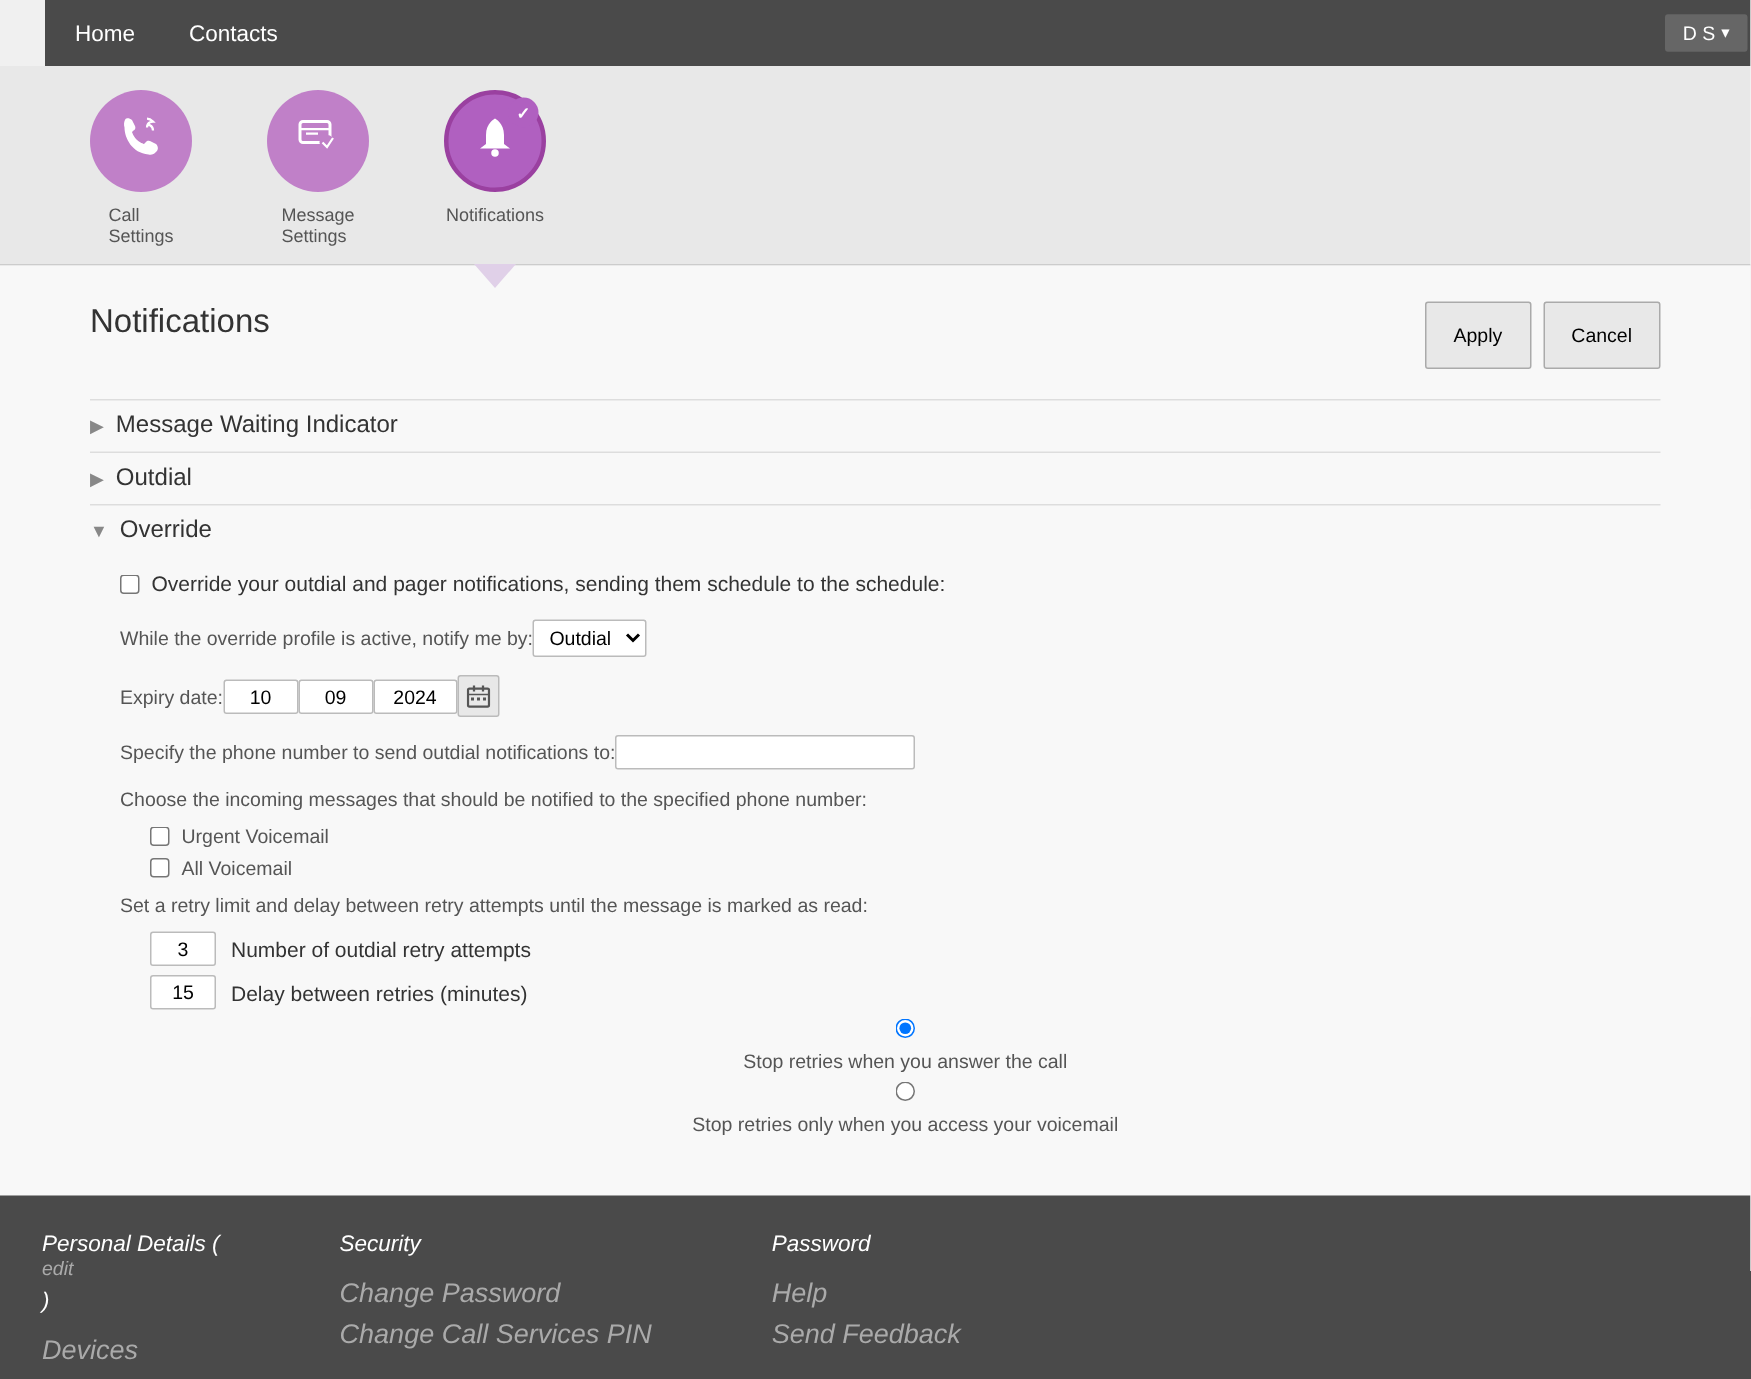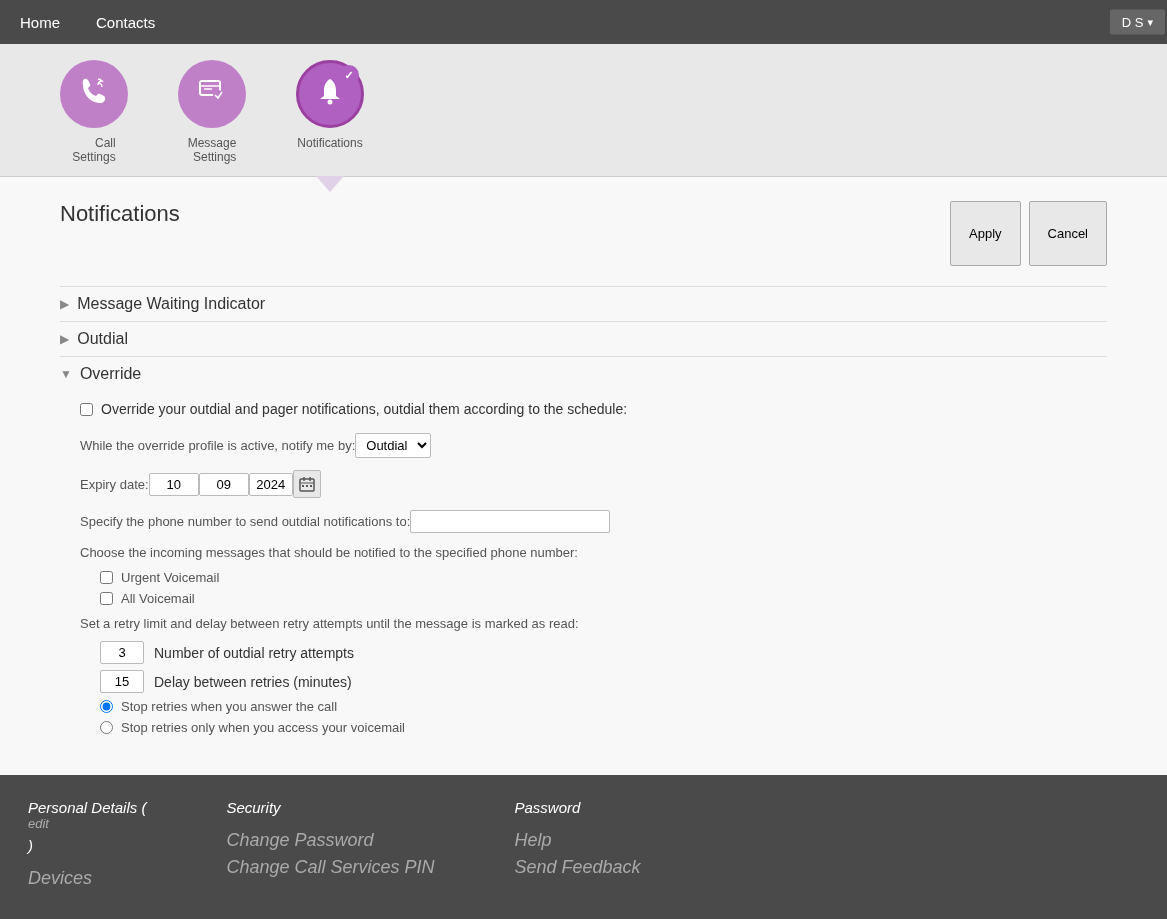--- a/index.html
+++ b/index.html
@@ -6,20 +6,21 @@
     body { font-family: Arial, sans-serif; font-size: 14px; background: #f0f0f0; color: #333; }
 
     
     .top-nav {
       background: #4a4a4a;
       display: flex;
       align-items: center;
       padding: 0 16px;
       height: 44px;
       position: relative;
+      margin-left: 30px;
     }
     .top-nav a {
       color: #fff;
       text-decoration: none;
       font-size: 15px;
       margin-right: 28px;
       padding: 12px 4px;
     }
     .user-btn {
       position: absolute;
@@ -80,21 +81,21 @@
       display: flex;
       align-items: center;
       justify-content: center;
       color: white;
       font-size: 11px;
       font-weight: bold;
     }
     .step-label {
       font-size: 12px;
       color: #555;
-      text-align: right;
+      text-align: left;
     }
     .step-icon { font-size: 28px; color: #fff; }
 
     
     .main-content {
       background: #f8f8f8;
       padding: 24px 60px;
       min-height: 520px;
     }
 
@@ -107,21 +108,21 @@
     .page-title {
       font-size: 22px;
       font-weight: normal;
       color: #333;
     }
     .btn-row {
       display: flex;
       gap: 8px;
     }
     .btn-apply, .btn-cancel {
-      padding: 24px 18px;
+      padding: 14px 18px;
       border: 1px solid #aaa;
       background: #e8e8e8;
       cursor: pointer;
       font-size: 13px;
       border-radius: 2px;
     }
 
     
     .section-header {
       display: flex;
@@ -162,21 +163,21 @@
       border-radius: 2px;
     }
     .date-input {
       width: 50px;
       border: 1px solid #bbb;
       padding: 3px 5px;
       font-size: 13px;
       text-align: center;
       border-radius: 2px;
     }
-    .date-input.year { width: 44px; }
+    .date-input.year { width: 56px; }
     .calendar-icon {
       width: 28px;
       height: 28px;
       border: 1px solid #bbb;
       background: #e8e8e8;
       display: flex;
       align-items: center;
       justify-content: center;
       cursor: pointer;
       font-size: 14px;
@@ -225,20 +226,21 @@
       border-radius: 2px;
     }
     .radio-row {
       display: flex;
       align-items: center;
       gap: 8px;
       margin-bottom: 6px;
       margin-left: 20px;
       font-size: 13px;
       color: #555;
+      flex-direction: column;
     }
 
     
     .footer {
       background: #4a4a4a;
       color: #ccc;
       padding: 24px 28px;
       display: flex;
       gap: 80px;
       font-style: italic;
@@ -350,21 +352,21 @@
 
   <div class="section-header">
     <span class="section-arrow">▼</span>
     <span class="section-title">Override</span>
   </div>
 
   <div class="override-content">
 
     <div class="override-checkbox-row">
       <input type="checkbox" id="override-cb" style="">
-      <label for="override-cb">Override your outdial and pager notifications, outdial them according to the schedule:</label>
+      <label for="override-cb">Override your outdial and pager notifications, sending them schedule to the schedule:</label>
     </div>
 
     <div class="form-row">
       <label>While the override profile is active, notify me by:</label>
       <select class="form-select">
         <option>Outdial</option>
         <option>Pager</option>
         <option>None</option>
       </select>
     </div>

